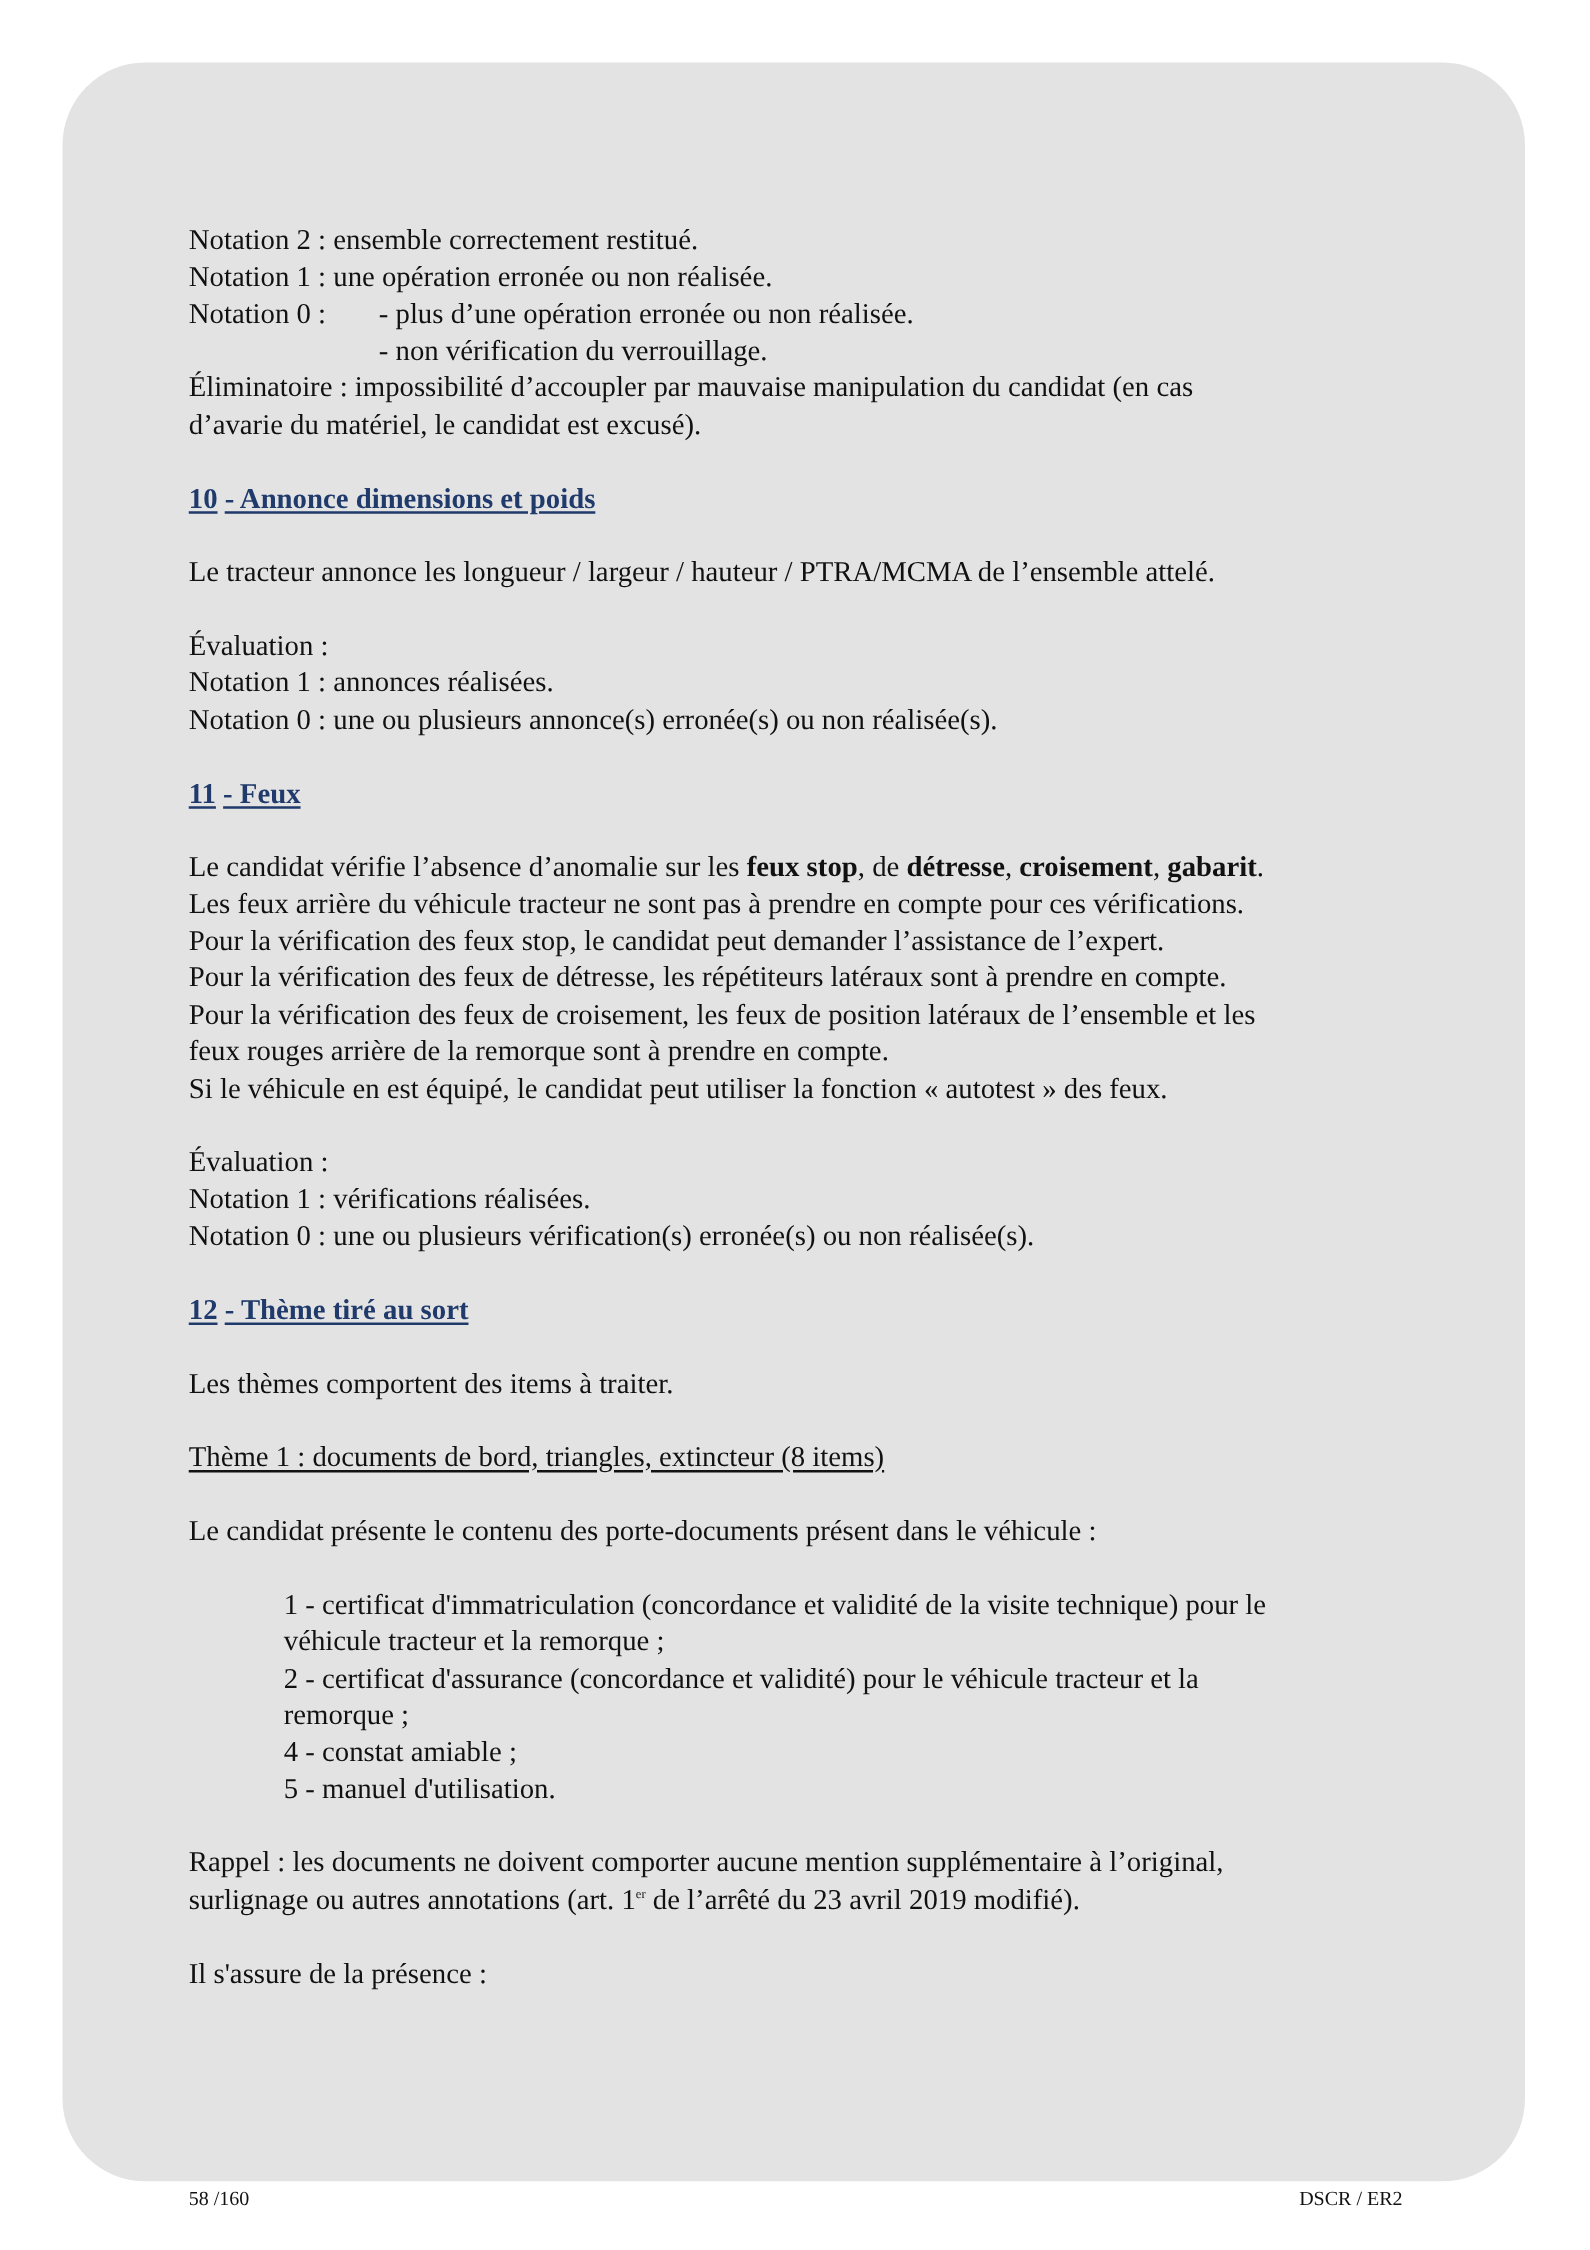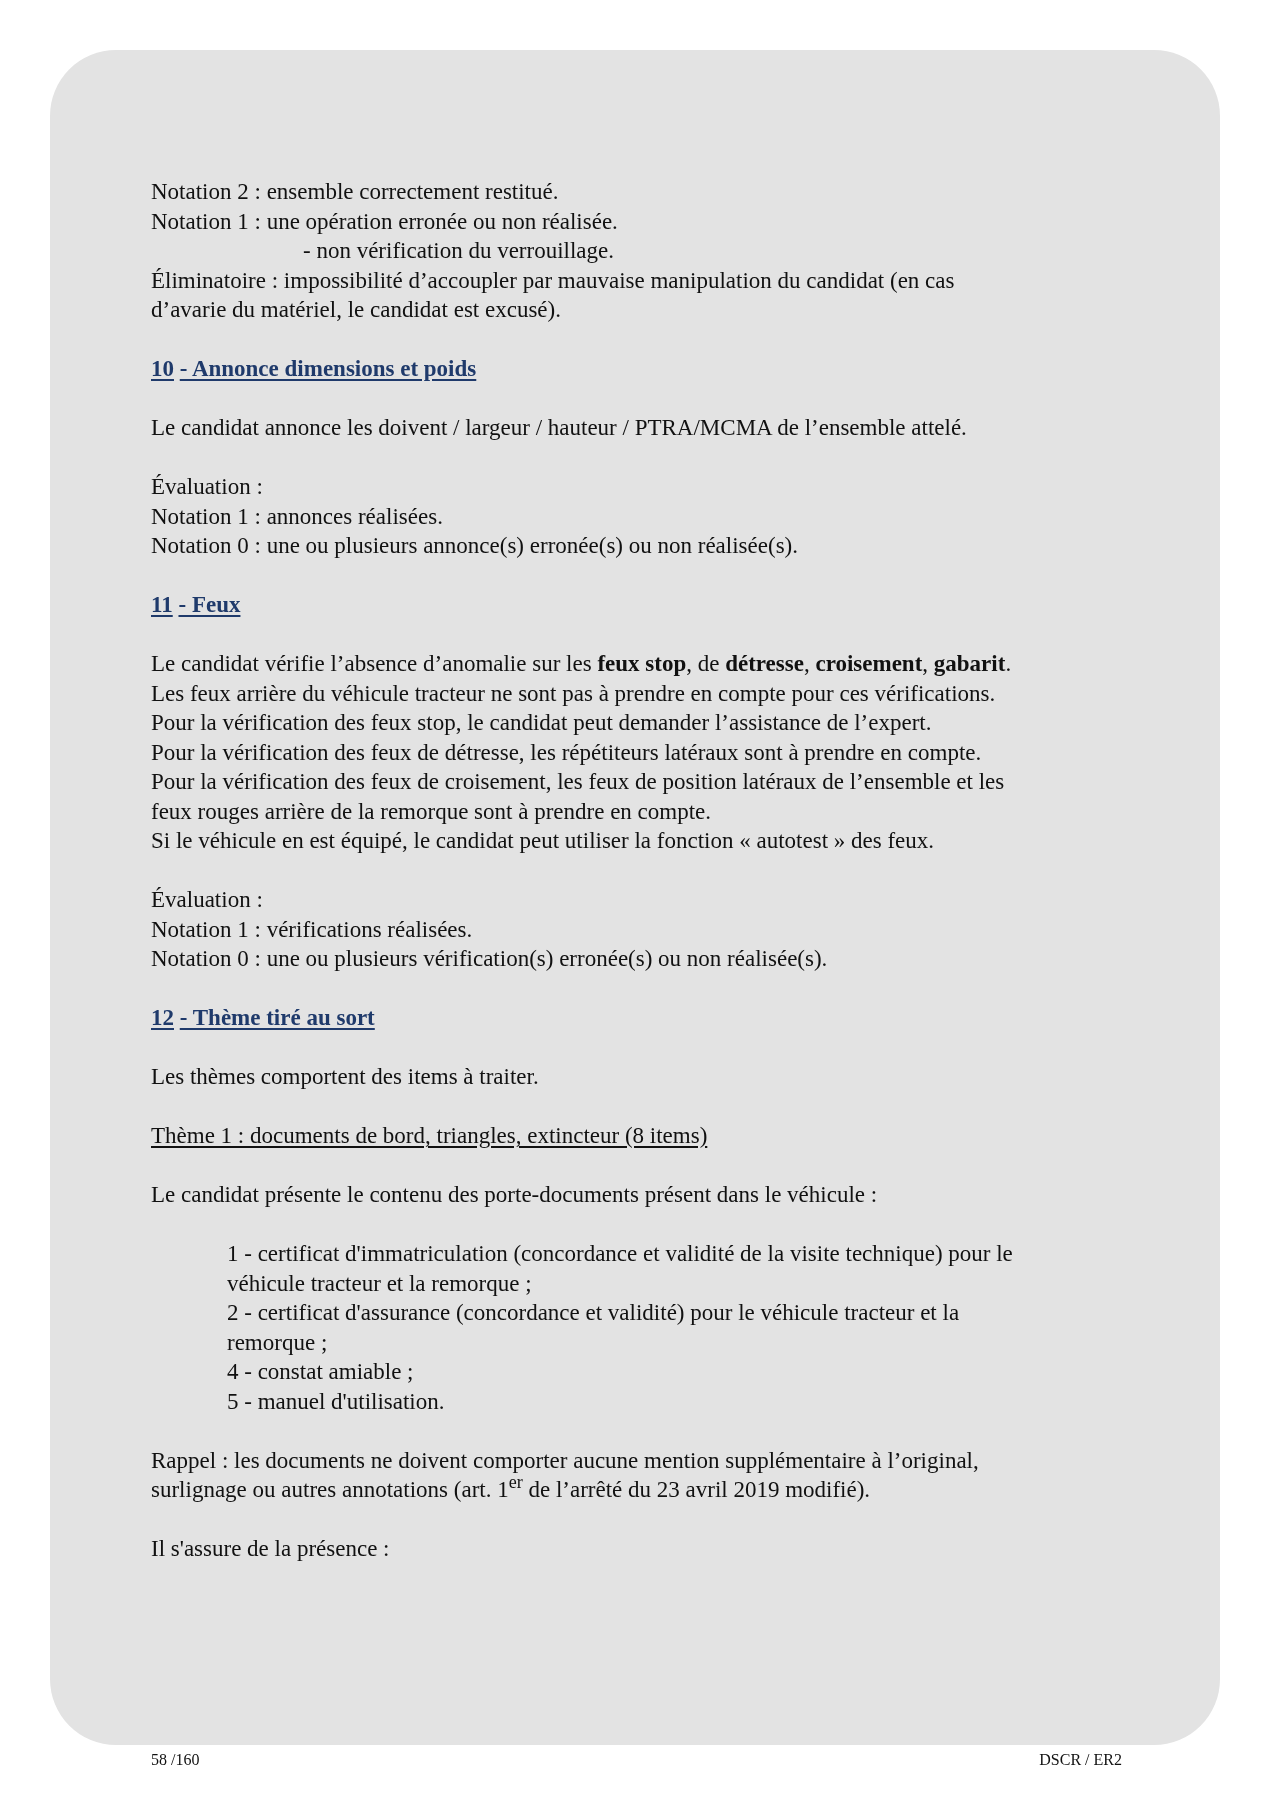--- a/index.html
+++ b/index.html
@@ -14,45 +14,46 @@
     color:#111111;
   }
   .line { white-space:nowrap; height:29.5px; }
   .gap { height:29.5px; }
   .heading { font-weight:bold; color:#1f3a6b; }
   .heading .num, .heading .title { text-decoration:underline; text-decoration-thickness:2px; text-underline-offset:3px;font-family:Liberation Serif, serif; }
   .indent-notation { display:inline-block; width:152px; }
   .list { padding-left:76px; }
   .ul { text-decoration:underline; text-underline-offset:3px; }
   b { font-weight:bold; }
-  sup { font-size:18px; line-height:0; vertical-align:9px; }
+  sup { font-size:10px; line-height:0; vertical-align:9px; }
   .footer {
     position:absolute; top:1703px; font-family:"Liberation Serif", serif;
     font-size:16px; color:#111111;margin-top:48px;
   }
   .footer.left { left:151px; }
   .footer.right { right:150px; }
 </style>
 </head>
 <body>
 
 <div class="panel"></div>
 
 <div class="content">
 
   <div class="line">Notation 2 : ensemble correctement restitué.</div>
   <div class="line">Notation 1 : une opération erronée ou non réalisée.</div>
+  <div class="line"><span class="indent-notation">Notation 0 :</span><span>- plus d’une opération erronée ou non réalisée.</span></div>
   <div class="line"><span class="indent-notation"></span><span>- non vérification du verrouillage.</span></div>
   <div class="line">Éliminatoire : impossibilité d’accoupler par mauvaise manipulation du candidat (en cas</div>
   <div class="line">d’avarie du matériel, le candidat est excusé).</div>
   <div class="gap"></div>
 
   <div class="line heading"><span class="num">10</span> <span class="title">- Annonce dimensions et poids</span></div>
   <div class="gap"></div>
-  <div class="line">Le candidat annonce les doivent / largeur / hauteur / PTRA/MCMA de l’ensemble attelé.</div>
+  <div class="line">Le tracteur annonce les longueur / largeur / hauteur / PTRA/MCMA de l’ensemble attelé.</div>
   <div class="gap"></div>
   <div class="line">Évaluation :</div>
   <div class="line">Notation 1 : annonces réalisées.</div>
   <div class="line">Notation 0 : une ou plusieurs annonce(s) erronée(s) ou non réalisée(s).</div>
   <div class="gap"></div>
 
   <div class="line heading"><span class="num">11</span> <span class="title">-  Feux</span></div>
   <div class="gap"></div>
   <div class="line"><span>Le candidat vérifie l’absence d’anomalie sur les </span><b>feux stop</b><span>, de </span><b>détresse</b><span>, </span><b>croisement</b><span>, </span><b>gabarit</b><span>.</span></div>
   <div class="line">Les feux arrière du véhicule tracteur ne sont pas à prendre en compte pour ces vérifications.</div>

